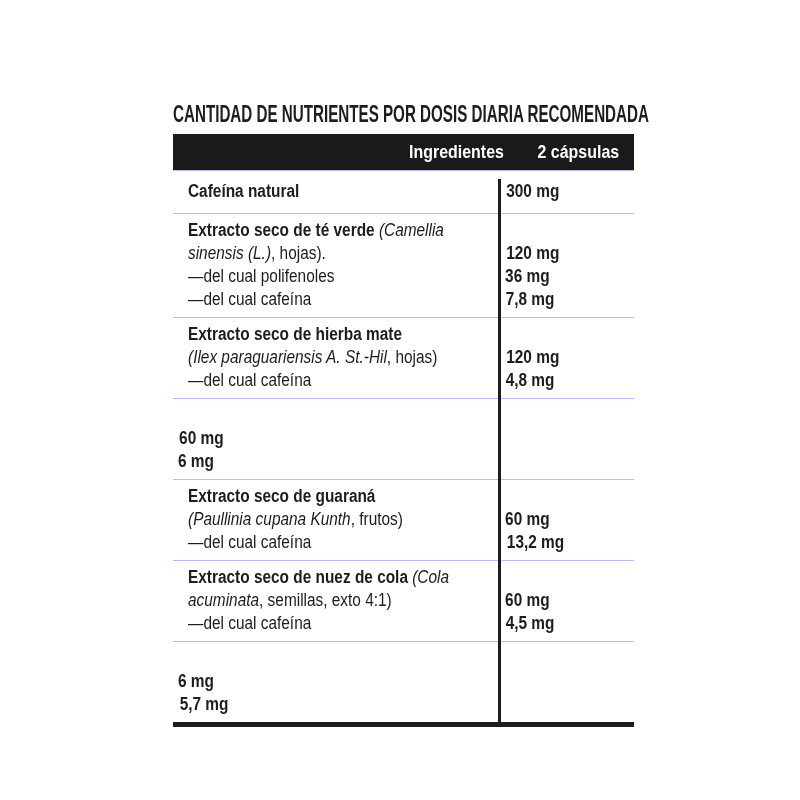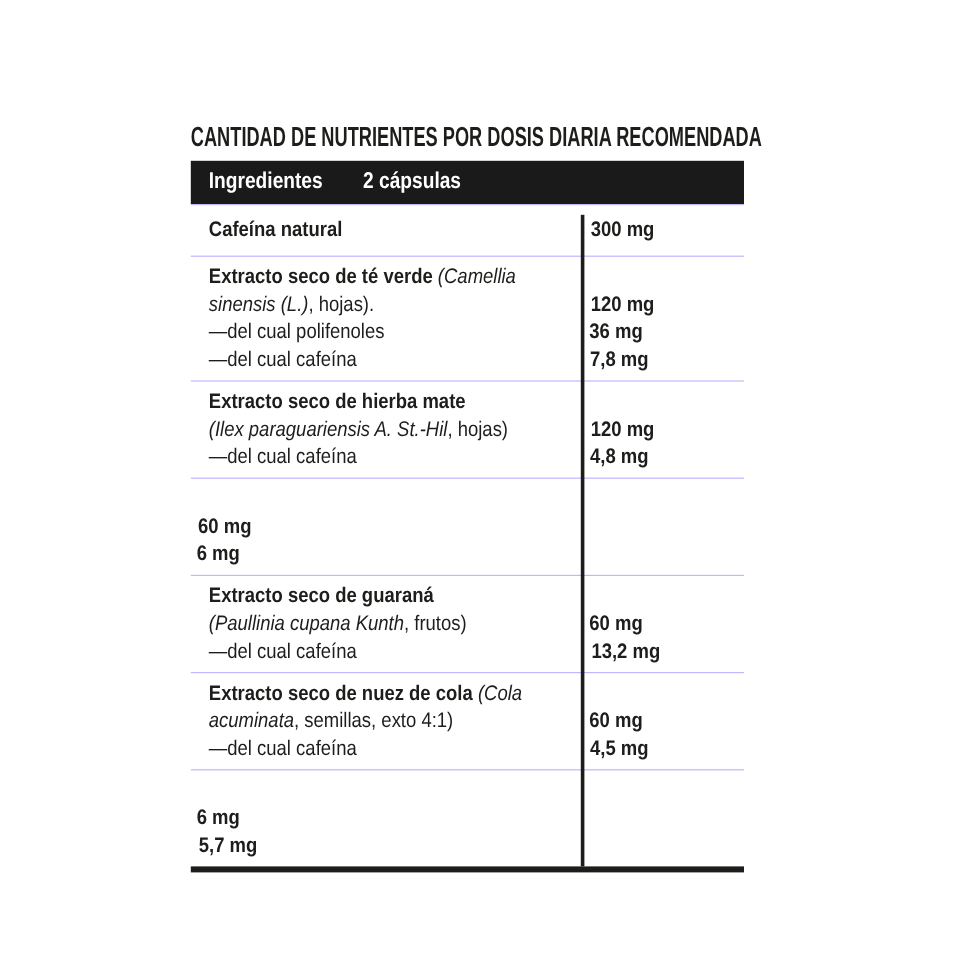--- a/index.html
+++ b/index.html
@@ -1,29 +1,29 @@
 <!DOCTYPE html>
 <html><head>
 <meta charset="utf-8">
 <style>
   html,body{margin:0;padding:0;background:#ffffff;}
   .sheet{
     position:relative;width:800px;height:800px;background:#ffffff;overflow:hidden;
     font-family:"Liberation Sans", sans-serif;color:#1d1d1b;
   }
-  .panel{position:absolute;left:159px;top:102px;width:461px;}
+  .panel{position:absolute;left:173px;top:102px;width:461px;}
   .title{
     font-weight:bold;font-size:23px;line-height:25px;white-space:nowrap;
     letter-spacing:0px;color:#1d1d1b;
     transform:scaleX(0.66);transform-origin:left bottom;
     margin:0 0 7px 0;
   }
   .bar{
     height:36px;background:#1a1a1a;color:#ffffff;
-    display:flex;align-items:center;justify-content:flex-start;
+    display:flex;align-items:center;justify-content:flex-end;
     padding:0 15px;box-sizing:border-box;
   }
   .bar .bl{font-weight:bold;font-size:19px;transform:scaleX(0.84);transform-origin:left center;white-space:nowrap;}
   .bar .br{font-weight:bold;font-size:19px;transform:scaleX(0.84);transform-origin:right center;white-space:nowrap;}
   .tbody{position:relative;border-bottom:5px solid #1d1d1b;}
   .divider{position:absolute;left:325px;top:9px;bottom:0;width:3px;background:#1d1d1b;}
   .row{display:flex;}
   .row.single{min-height:42px;}
   .row:not(:first-child){border-top:1px solid #c4b5fd;}
   .cl{

